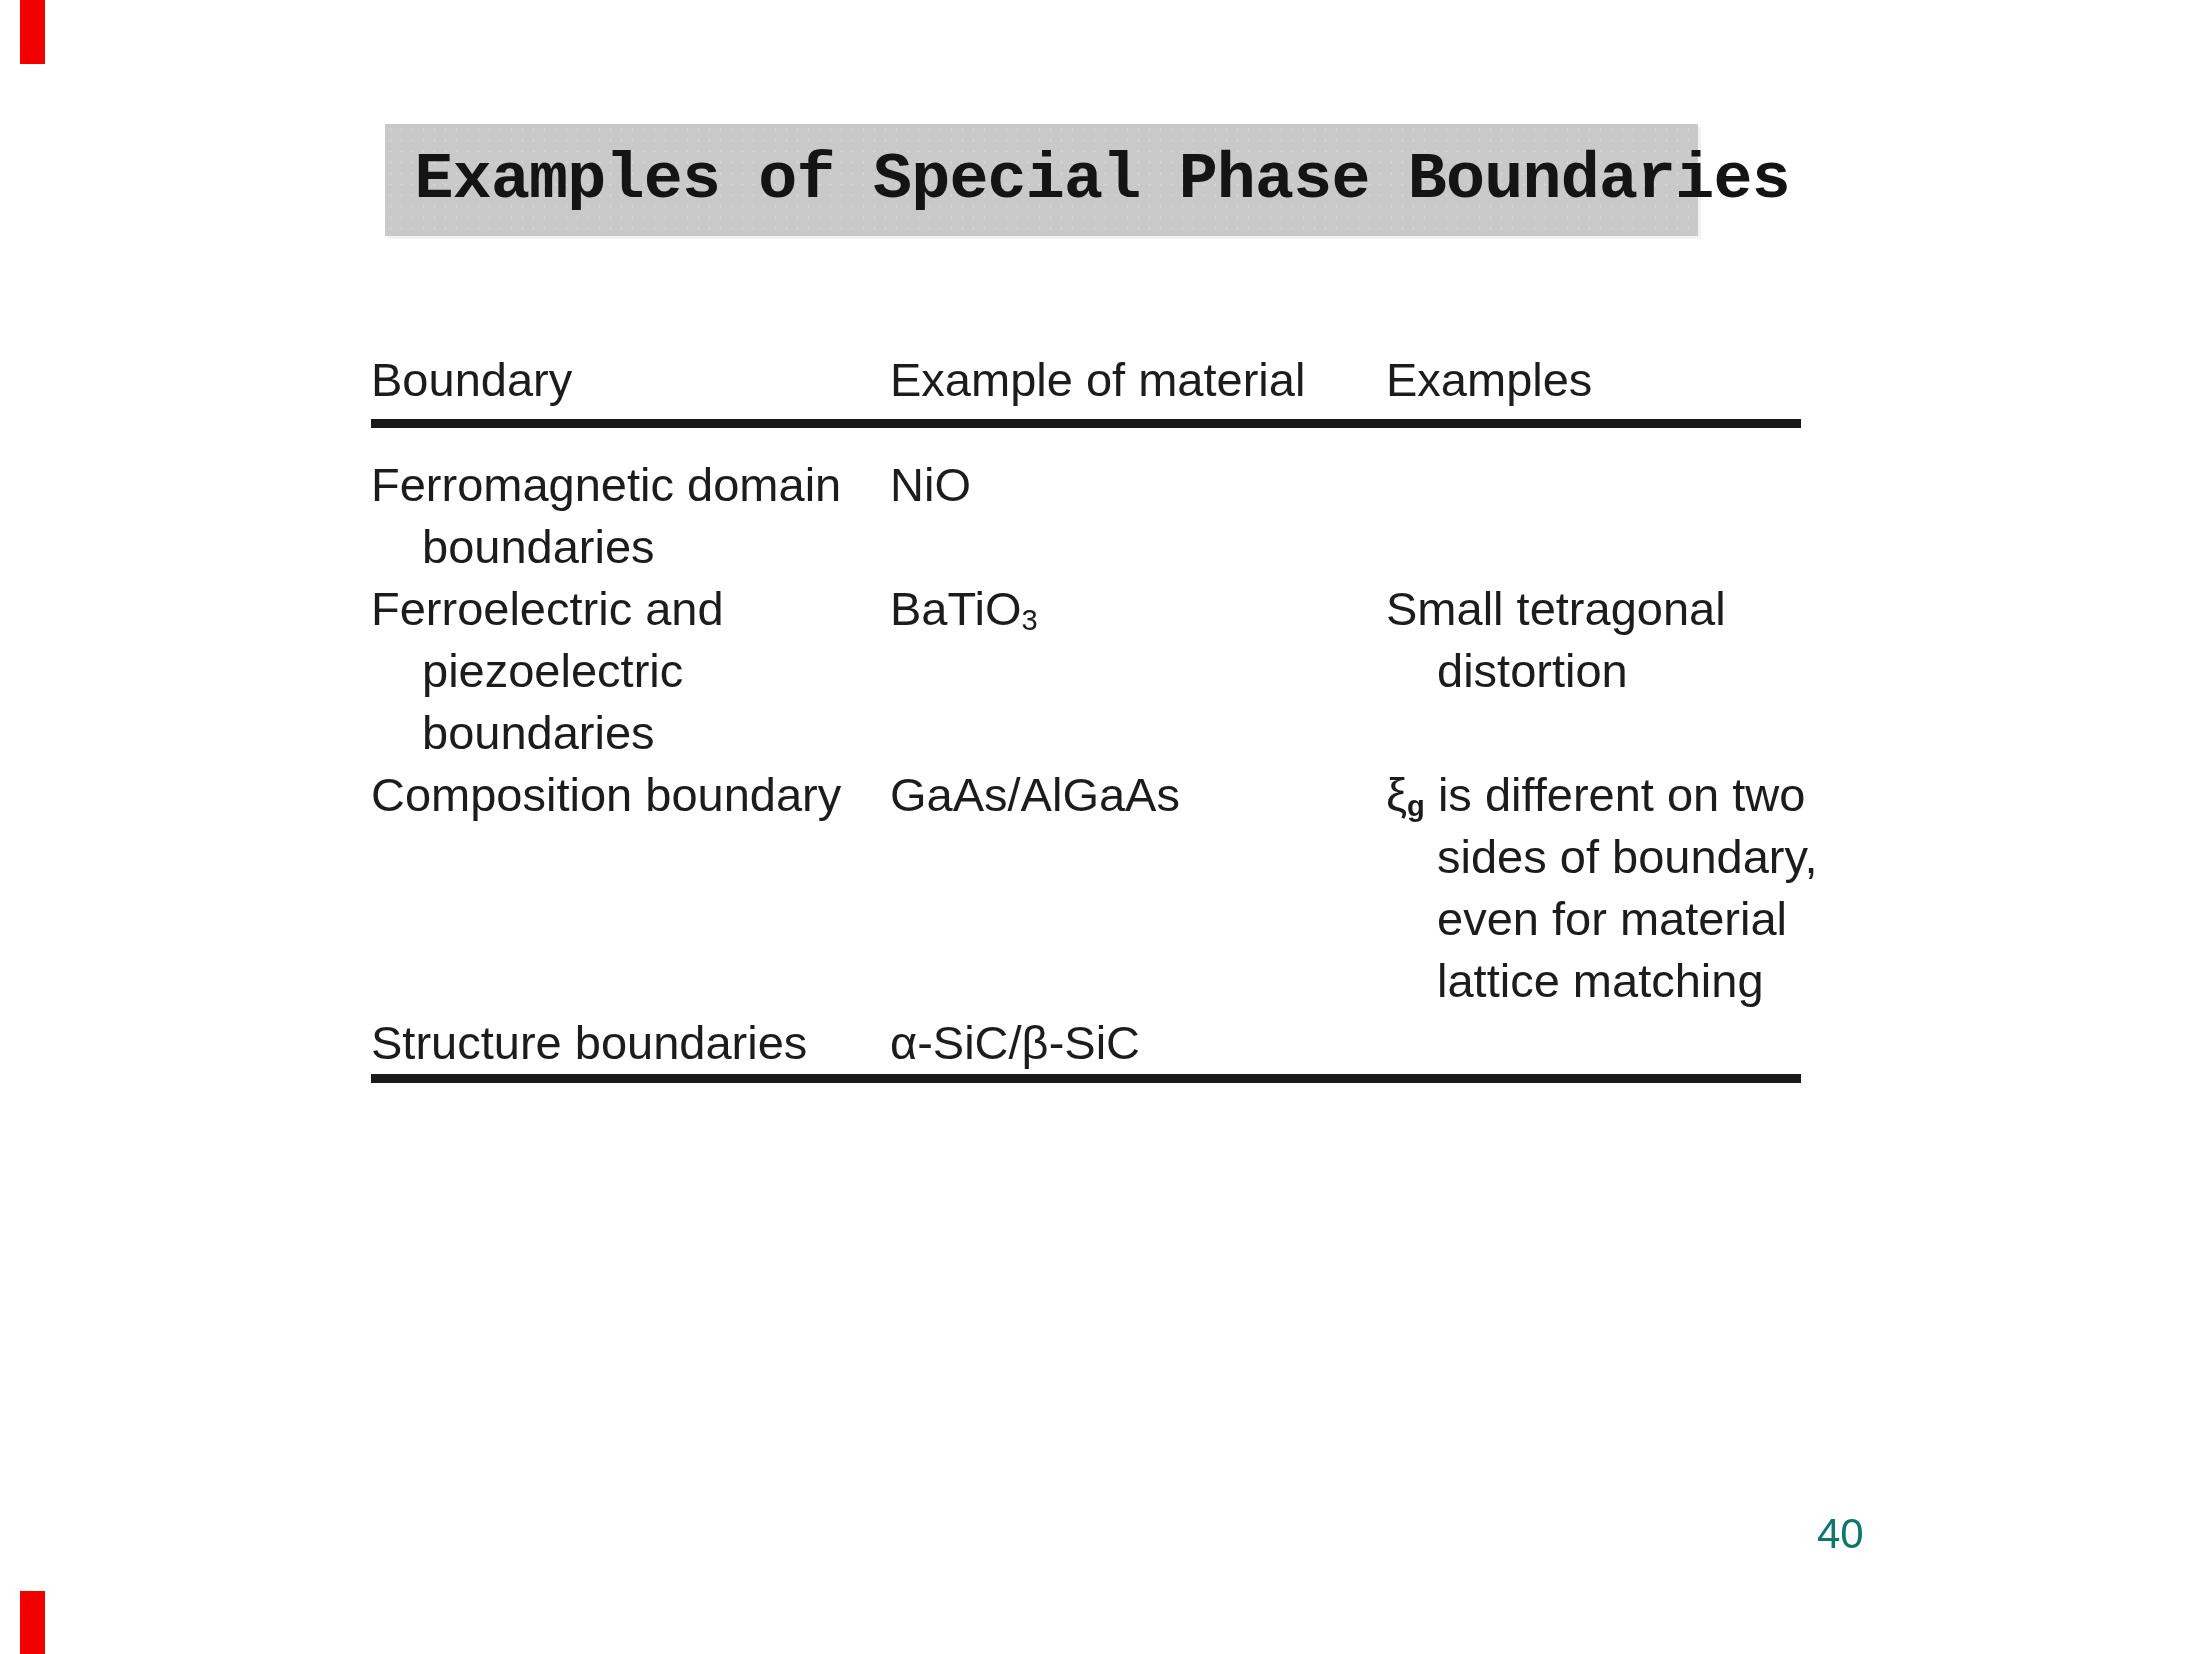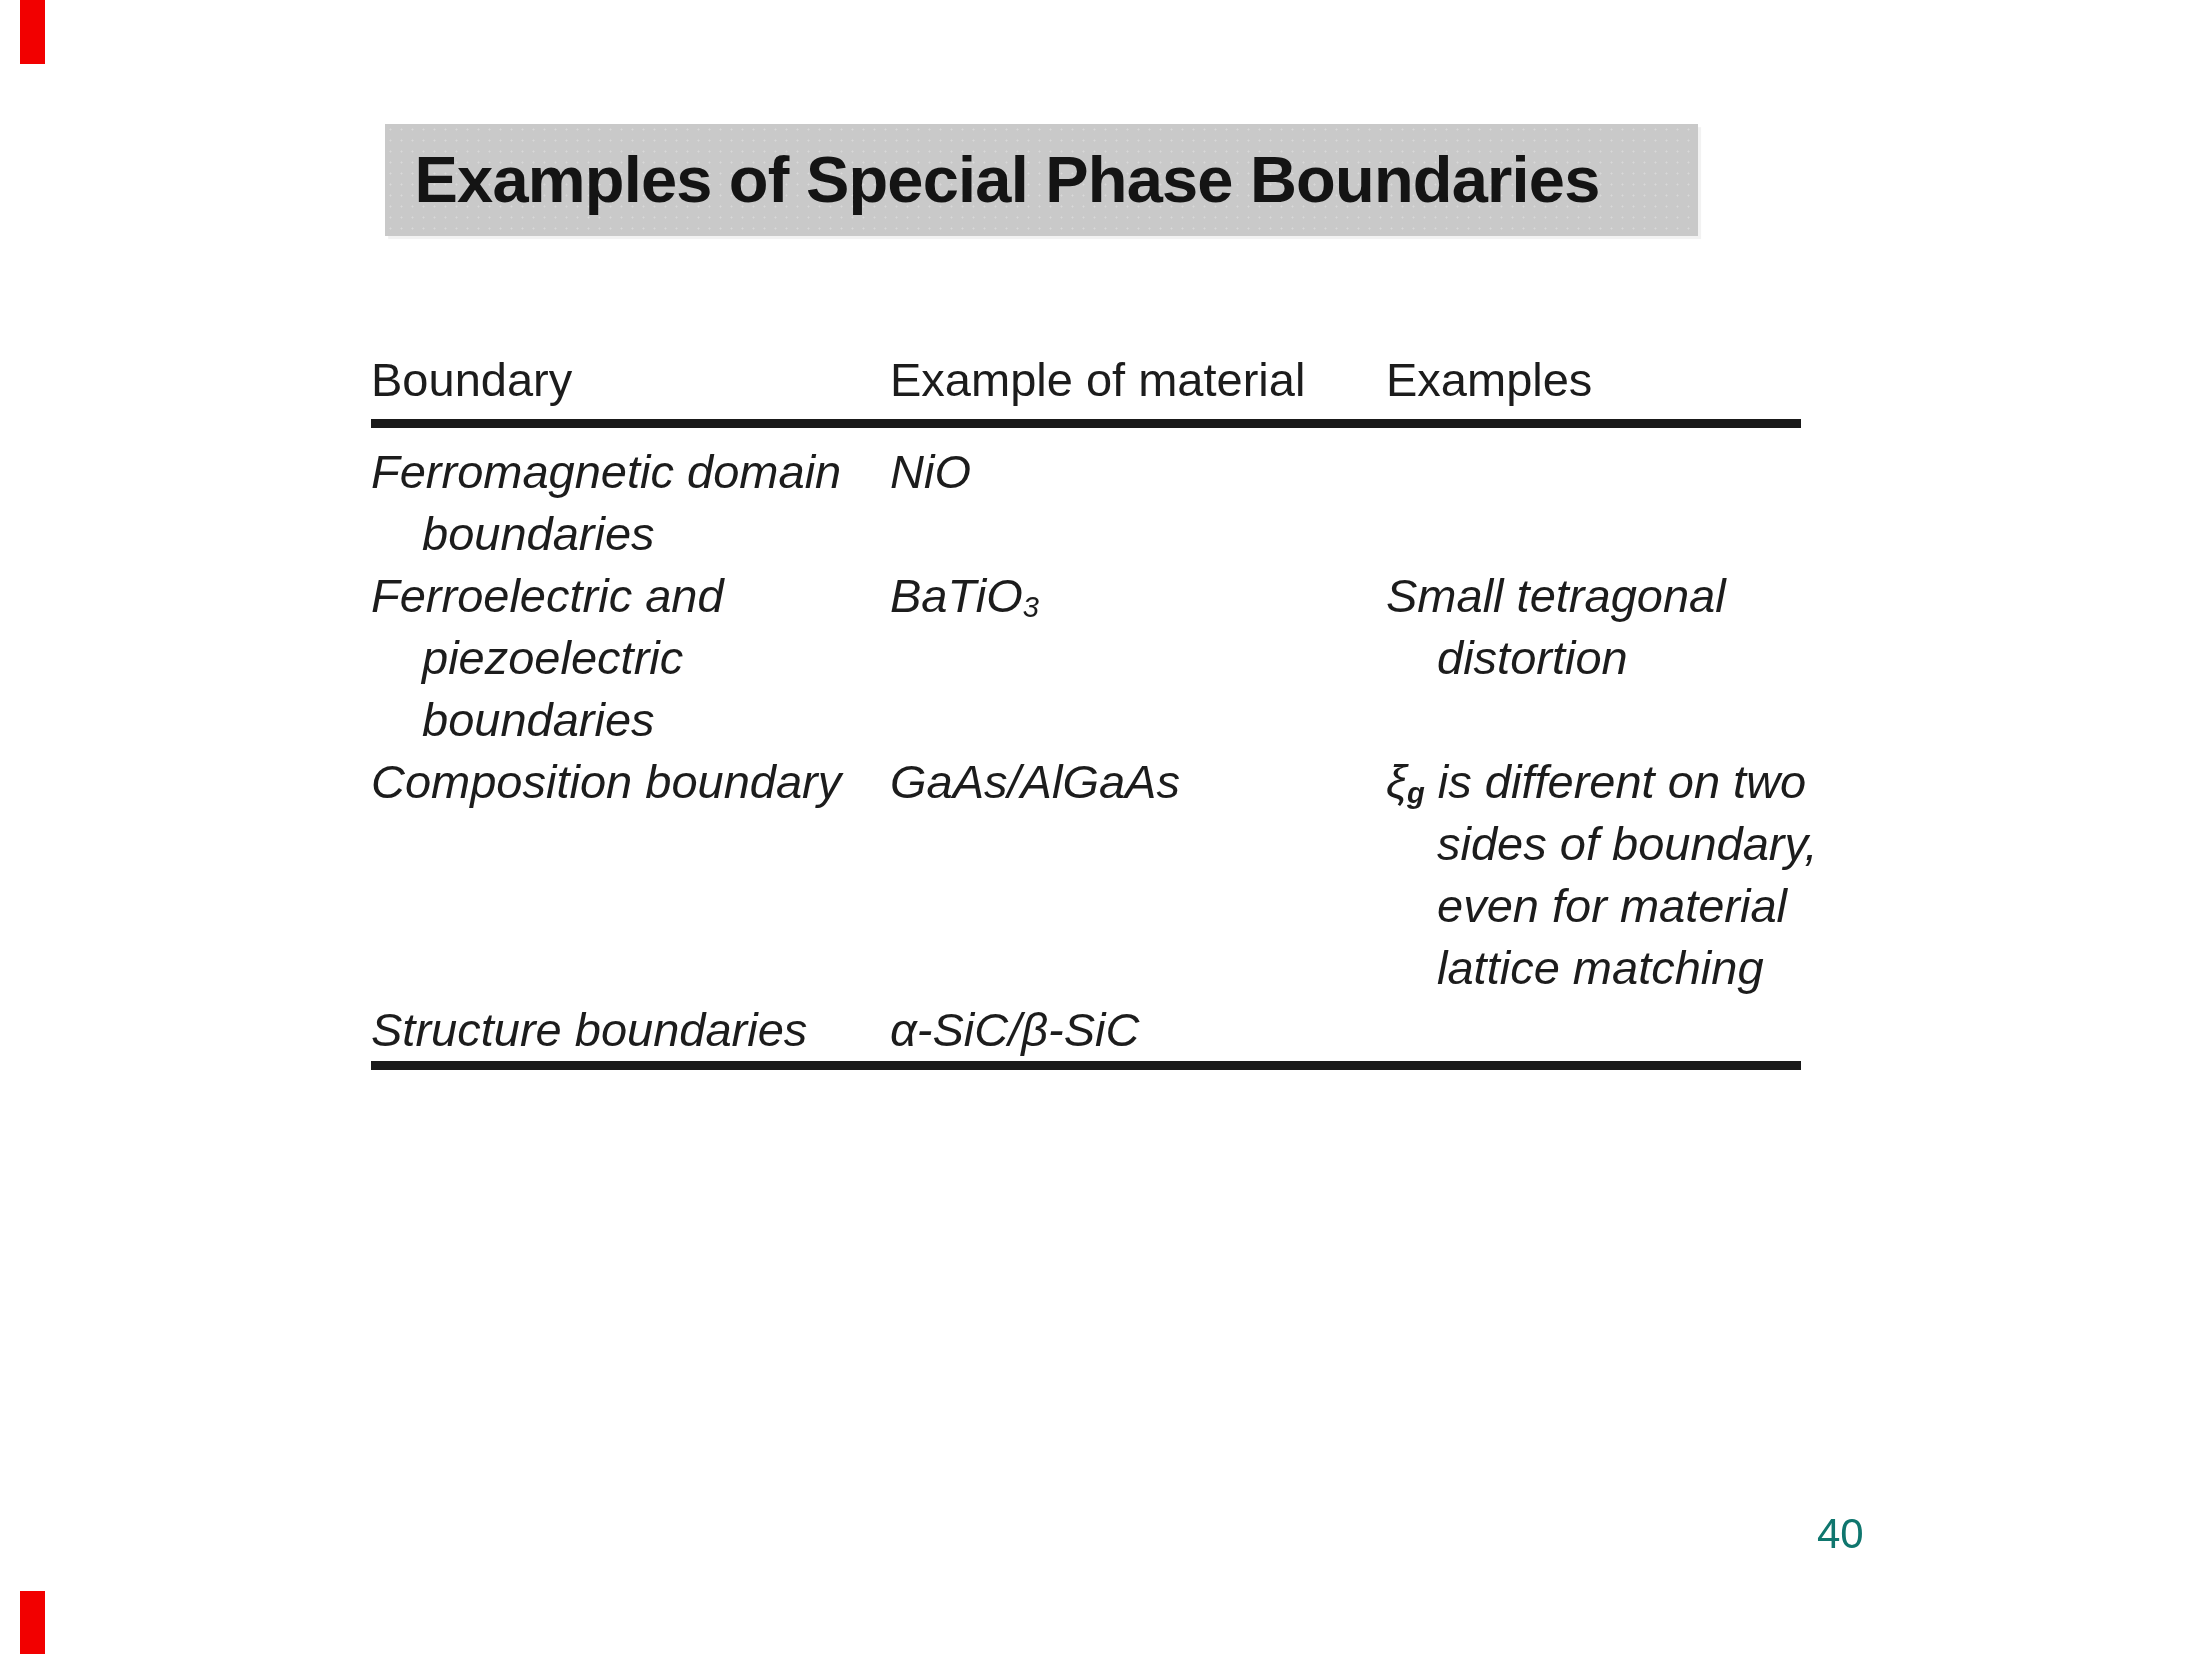--- a/index.html
+++ b/index.html
@@ -18,20 +18,21 @@
   .red-mark.top{top:0;}
   .red-mark.bottom{top:1591px;}
   .title-banner{
     position:absolute;
     left:385px;top:124px;
     width:1313px;height:112px;
     background-color:#c9c9c9;
     background-image:radial-gradient(rgba(255,255,255,0.30) 0.8px, transparent 1.2px);
     background-size:11px 11px;
     box-shadow:3.1px 3.1px 0 rgba(0,0,0,0.05);
+    font-family:Liberation Mono, monospace;
   }
   .title-banner .title-text{
     display:block;
     padding-left:29.5px;
     line-height:112px;
     font-size:65px;
     font-weight:bold;
     letter-spacing:-0.8px;
     color:#141414;
     white-space:nowrap;
@@ -52,21 +53,21 @@
     font-size:47px;
     white-space:nowrap;
   }
   .pb-table .head .line{font-size:47px;}
   .line.cont{padding-left:51px;}
   .rule{
     height:9.3px;
     background:#1a1a1a;
   }
   .rule.head-rule{margin-top:7.8px;}
-  .tbody{margin-top:13px;font-style:italic;}
+  .tbody{margin-top:26px;}
   .rule.bottom-rule{margin-top:0px;}
   sub{
     font-size:0.62em;
     vertical-align:baseline;
     position:relative;
     top:0.18em;
     line-height:0;
   }
   .page-number{
     position:absolute;

